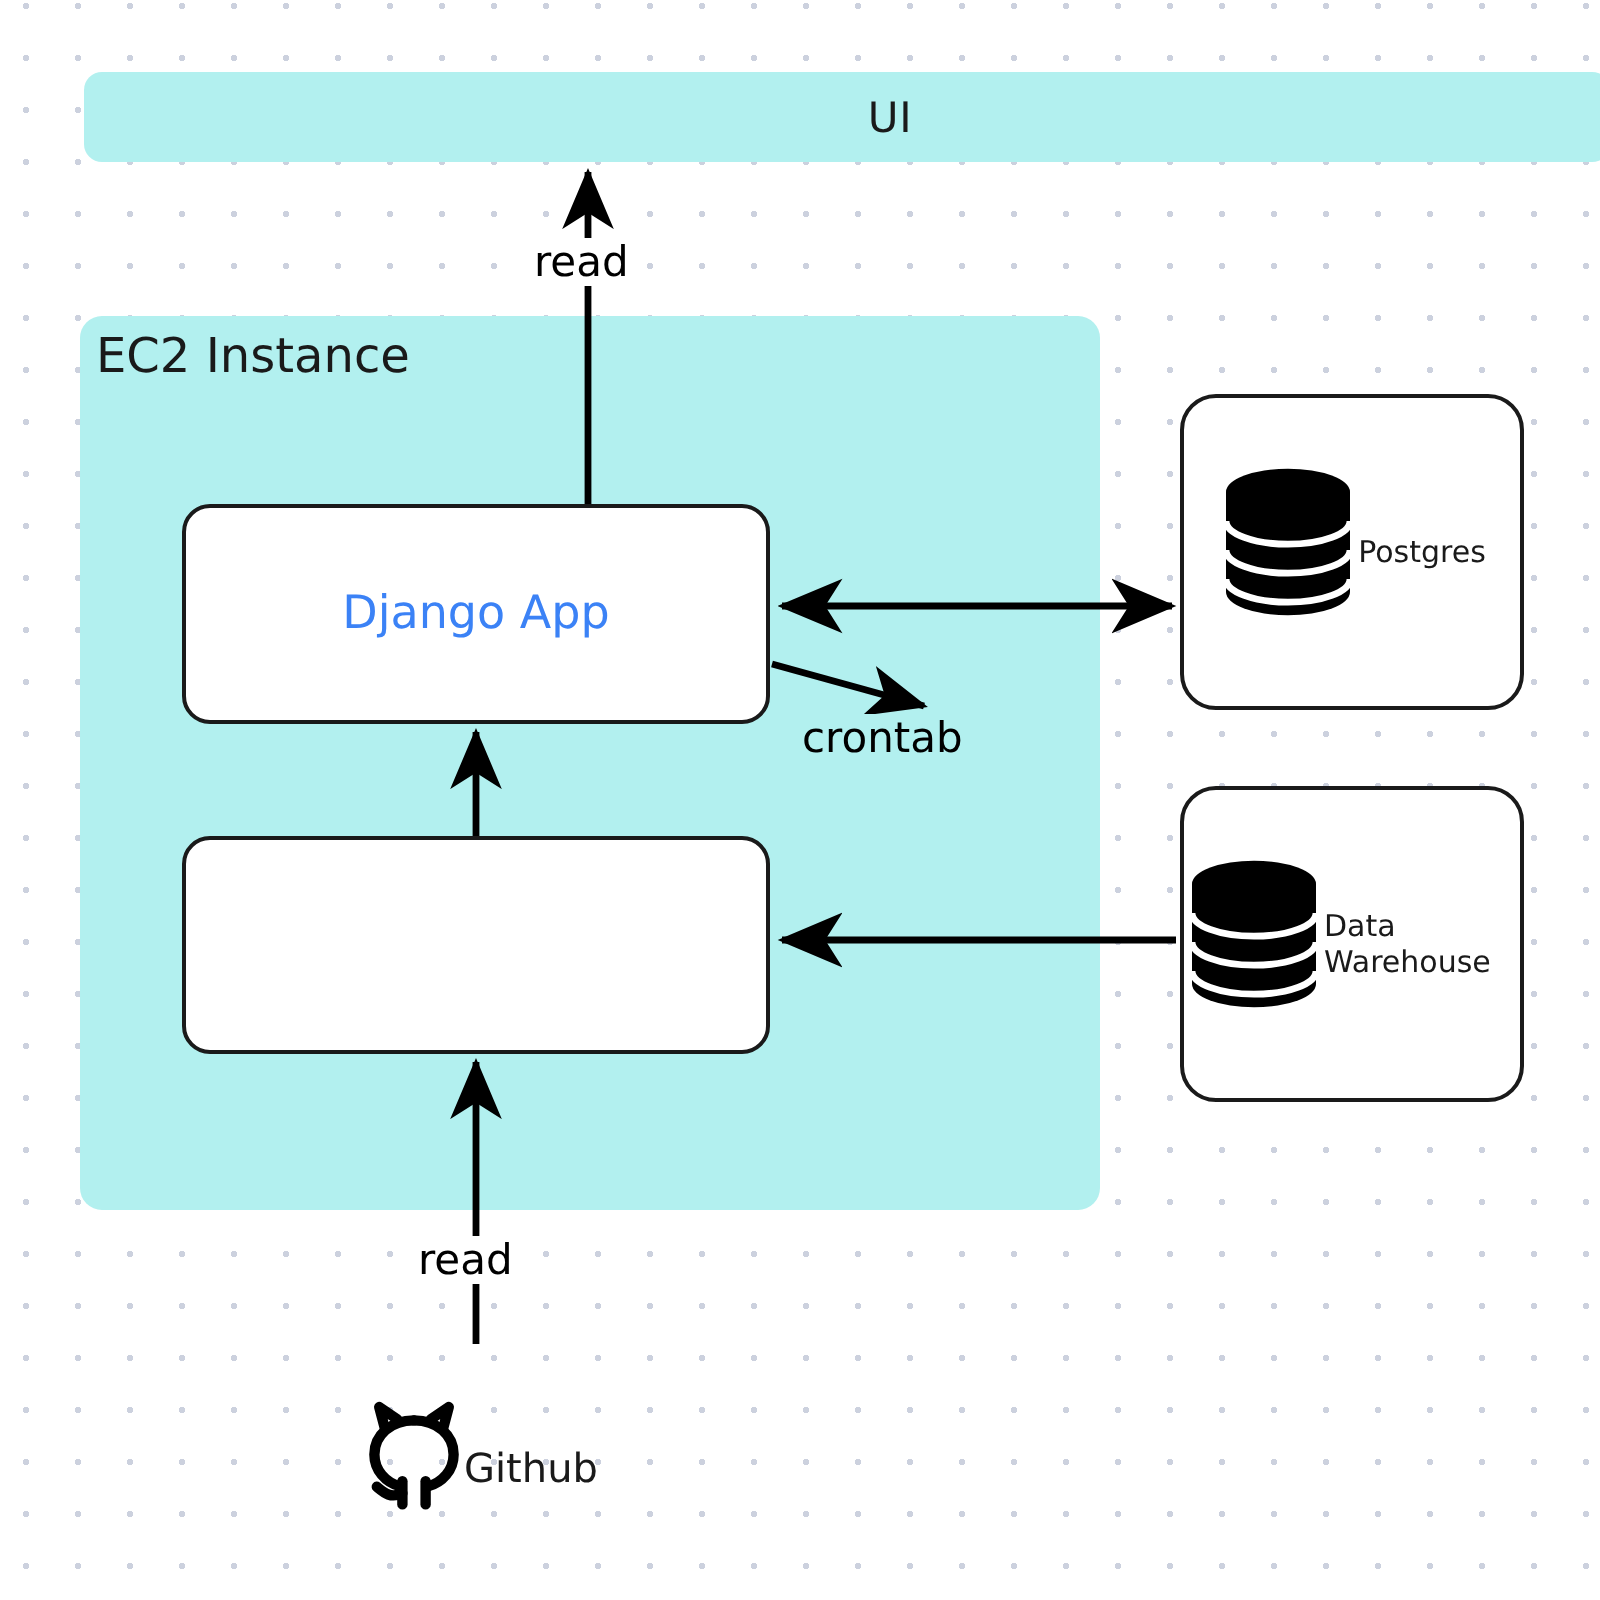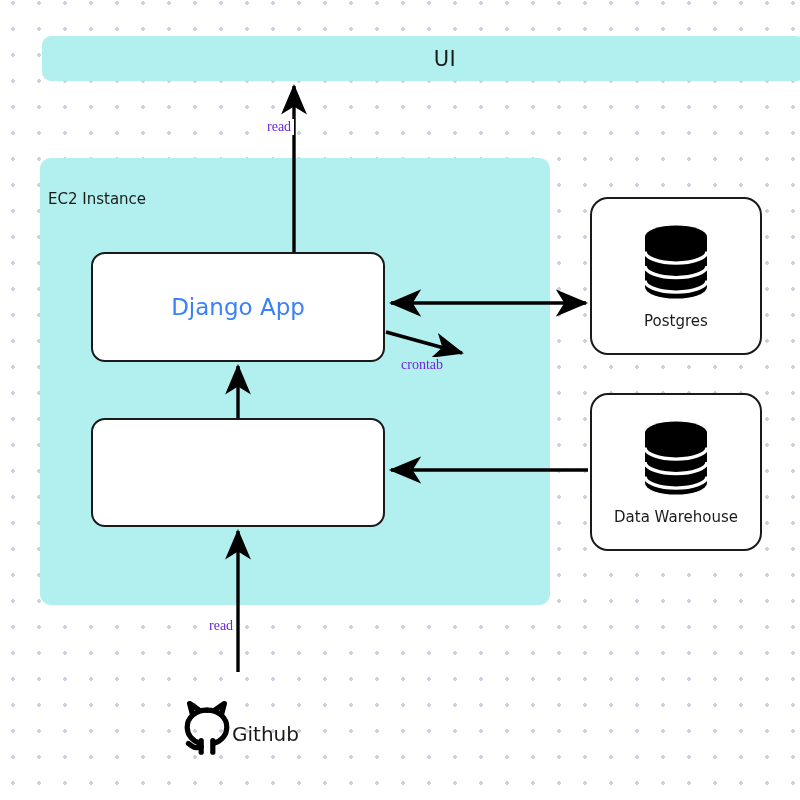--- a/index.html
+++ b/index.html
@@ -49,22 +49,22 @@
   #ec2-panel {
     left: 40px;
     top: 158px;
     width: 510px;
     height: 447px;
     border-radius: 11px;
   }
   #ec2-panel-label {
     position: absolute;
     left: 48px;
-    top: 190px;
-    font-size: 15px;
+    top: 164px;
+    font-size: 24px;
     color: #1a1a1a;
   }
 
   
   .node-box {
     position: absolute;
     background-color: #ffffff;
     border: 2px solid #1a1a1a;
     border-radius: 14px;
     box-sizing: border-box;
@@ -96,21 +96,20 @@
     line-height: 1.32;
   }
 
   .store-box {
     position: absolute;
     background-color: #ffffff;
     border: 2px solid #1a1a1a;
     border-radius: 18px;
     box-sizing: border-box;
     display: flex;
-    flex-direction: column;
     align-items: center;
     justify-content: center;
   }
   #postgres-box {
     left: 590px;
     top: 197px;
     width: 172px;
     height: 158px;
   }
   #warehouse-box {
@@ -144,26 +143,25 @@
   }
   #github-label {
     margin-top: 9px;
     font-size: 20px;
     color: #1a1a1a;
   }
 
   
   .edge-label {
     position: absolute;
-    font-size: 14px;
-    color: #6d28d9;
+    font-size: 21px;
+    color: #000000;
     background-color: #ffffff;
     padding: 0 3px;
     white-space: nowrap;
-    font-family: Liberation Serif, serif;
   }
   #read-label {
     left: 264px;
     top: 119px;
   }
   #crontab-label {
     left: 398px;
     top: 357px;
     background-color: #b2f0ef;
   }

